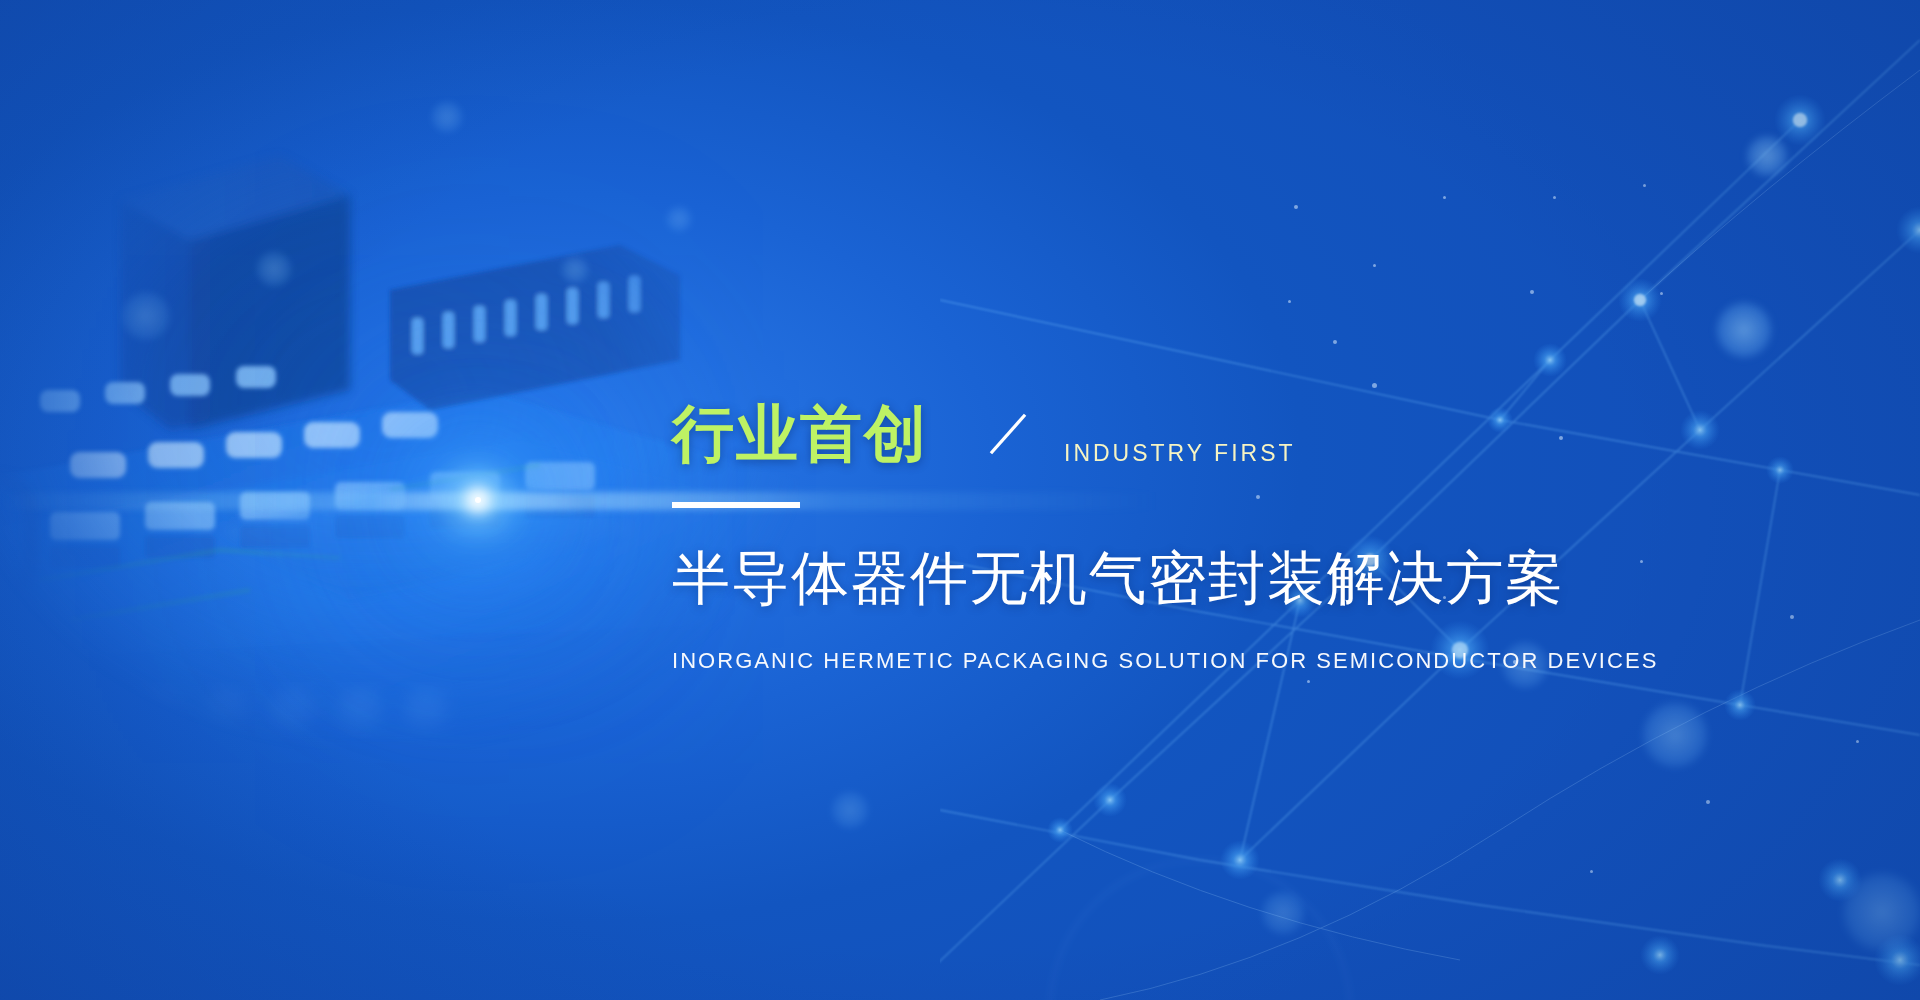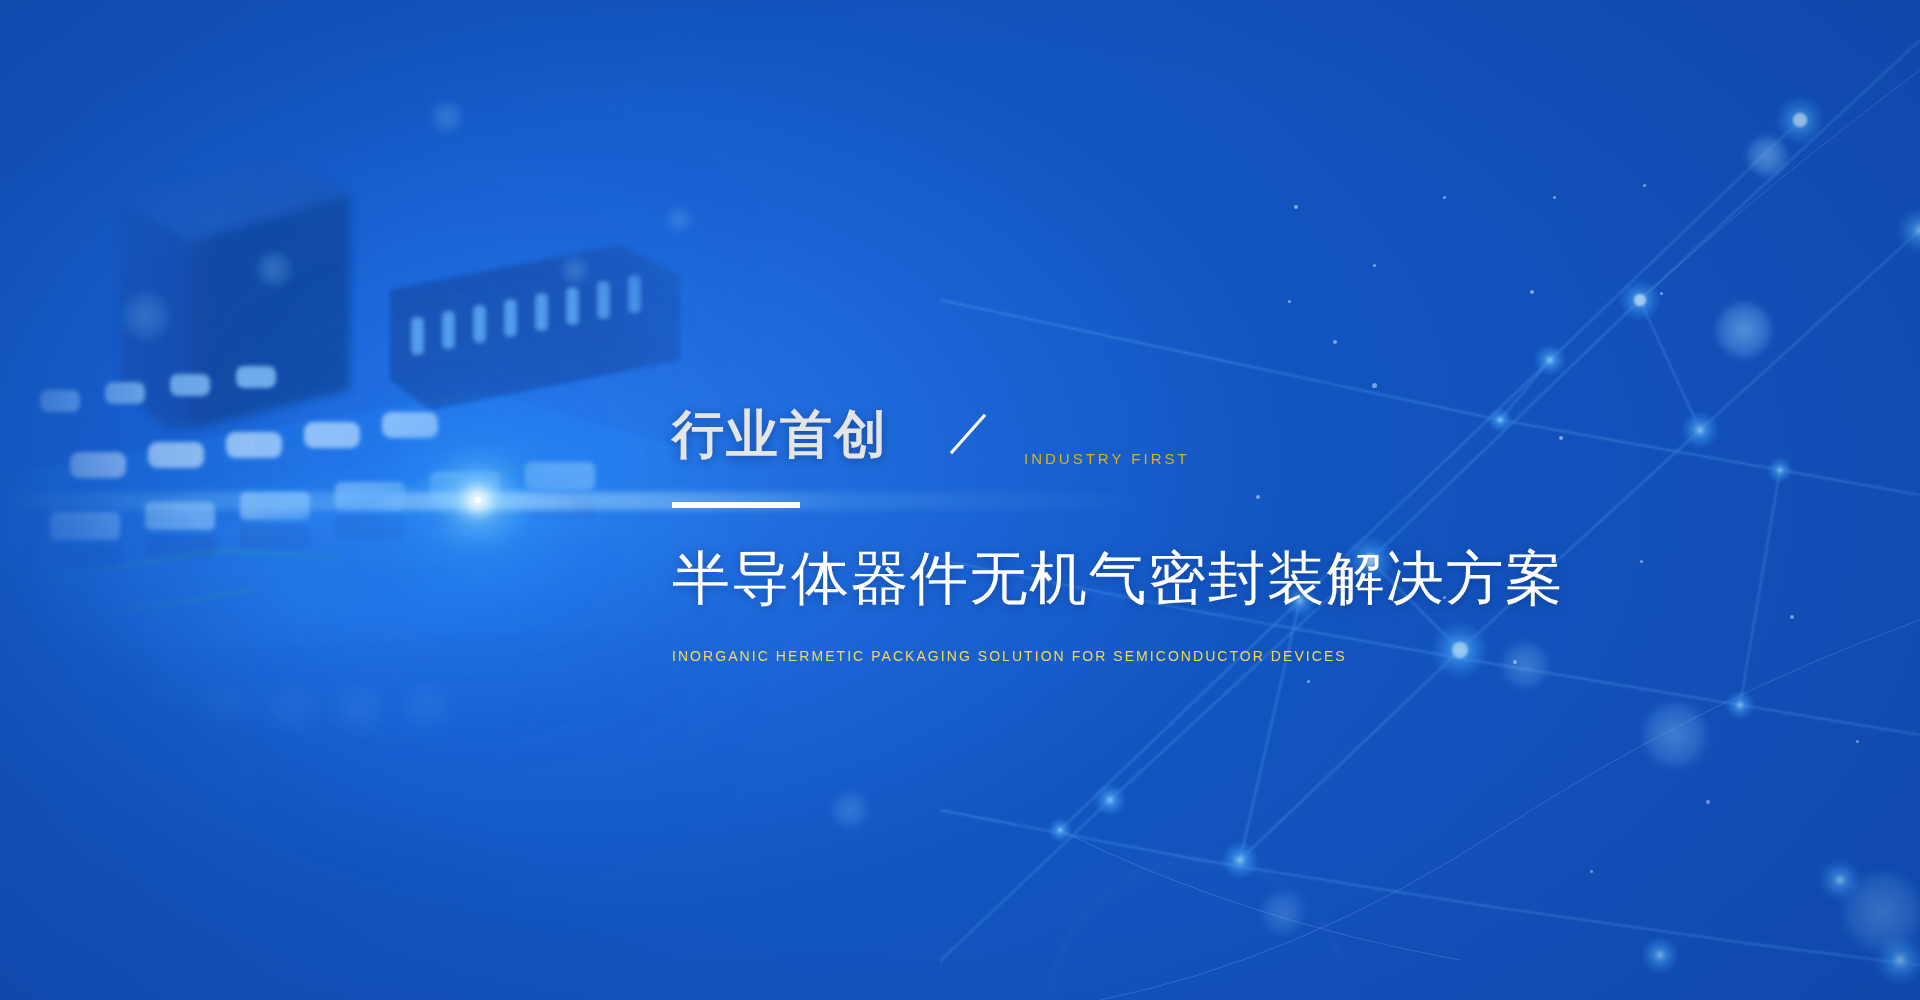--- a/index.html
+++ b/index.html
@@ -98,38 +98,38 @@
     left: 672px;
     top: 396px;
     width: 1180px;
   }
   #eyebrow-row {
     display: flex;
     align-items: center;
     height: 76px;
   }
   #headline-cn {
-    font-size: 52px;
+    font-size: 62px;
     font-weight: bold;
-    color: #e5e5e5;
+    color: #bef264;
     letter-spacing: 2px;
     line-height: 1;
     white-space: nowrap;
     text-shadow: 0 2px 10px rgba(4,36,100,.45);
     font-family: "DejaVu Sans", "Liberation Sans", sans-serif;
   }
   #slash-icon {
     margin-left: 58px;
     margin-right: 34px;
     flex: 0 0 auto;
     display: block;
   }
   #eyebrow-en {
-    font-size: 15px;
-    color: #eab308;
+    font-size: 23px;
+    color: #fef9c3;
     letter-spacing: 3.0px;
     white-space: nowrap;
     font-weight: 400;
     opacity: .97;
     align-self: flex-end;
     padding-bottom: 5px;
     text-align: center;
   }
   #divider {
     margin-top: 30px;
@@ -142,22 +142,22 @@
     font-weight: 500;
     color: #ffffff;
     letter-spacing: 1.5px;
     line-height: 1.08;
     white-space: nowrap;
     text-shadow: 0 2px 10px rgba(4,36,100,.40);
     font-family: "DejaVu Sans", "Liberation Sans", sans-serif;
   }
   #subtitle-en {
     margin-top: 12px;
-    font-size: 14px;
-    color: #fde047;
+    font-size: 22px;
+    color: #ffffff;
     letter-spacing: 2.05px;
     white-space: nowrap;
     font-weight: 400;
     opacity: .96;
   }
 </style>
 </head>
 <body>
 
 <div id="banner">

